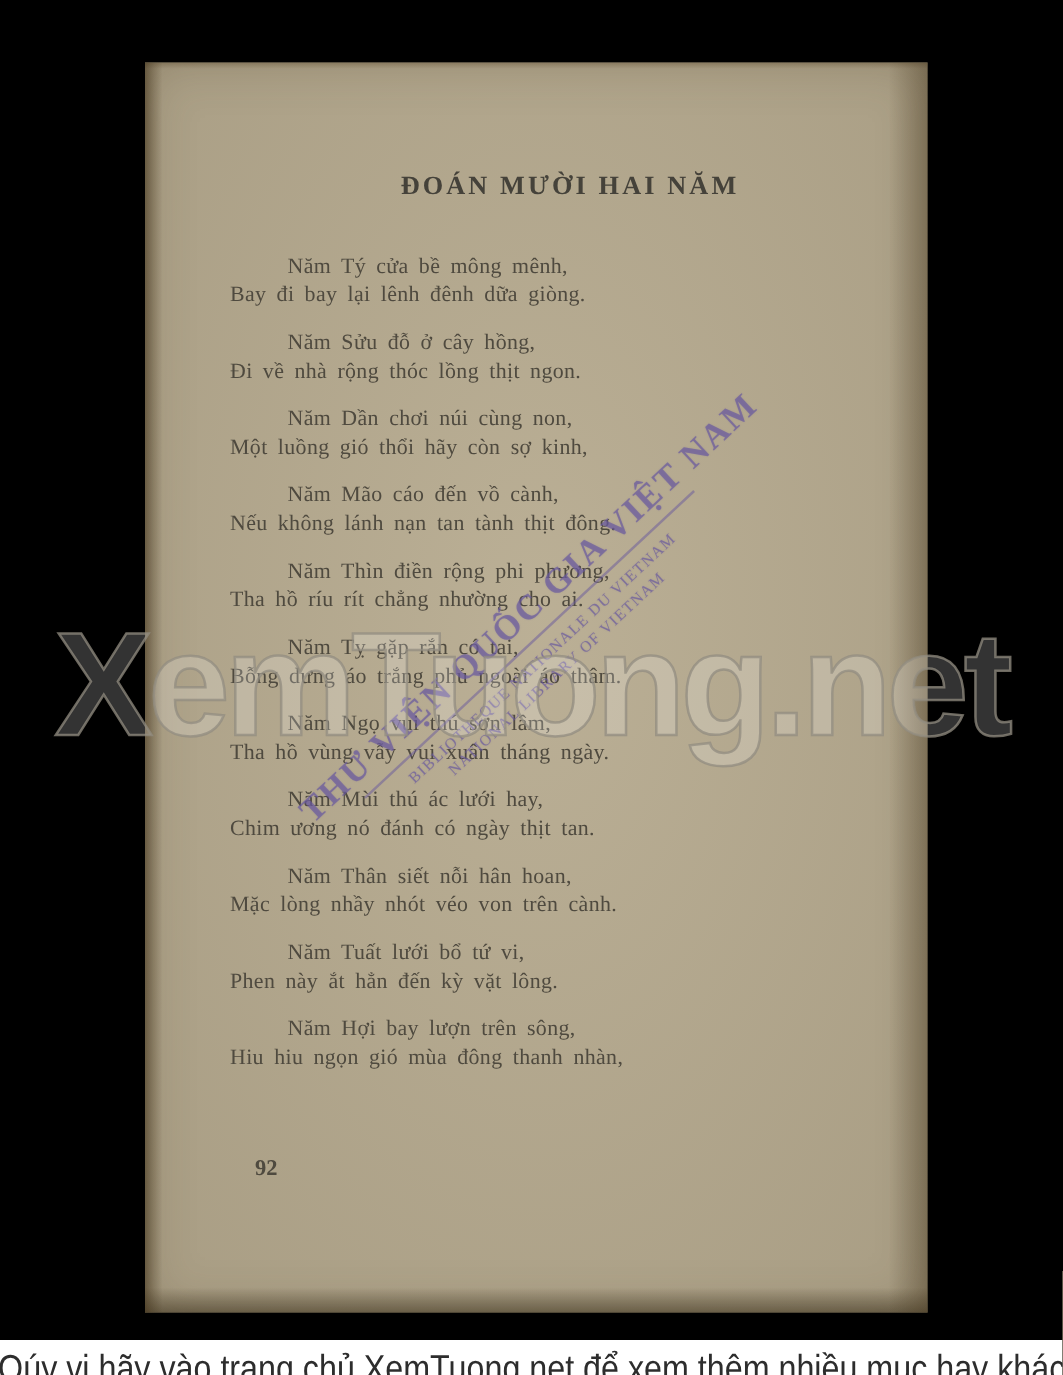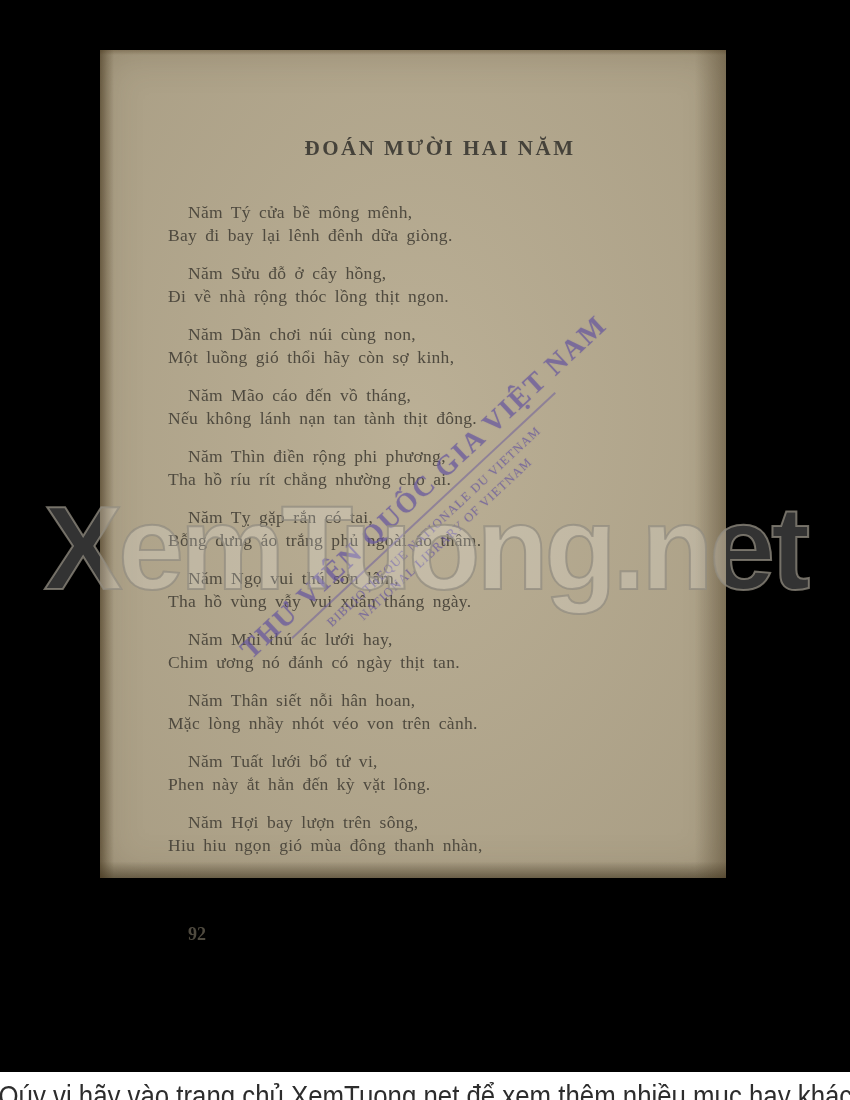--- a/index.html
+++ b/index.html
@@ -4,40 +4,40 @@
 <style>
   html,body{margin:0;padding:0;}
   body{
     width:850px;height:1100px;position:relative;overflow:hidden;
     background:#000;
     font-family:"Liberation Serif", serif;
   }
 
   
   .page{
-    position:absolute;left:100px;top:50px;width:626px;height:828px;
+    position:absolute;left:116px;top:50px;width:626px;height:1000px;
     background:#b3a78c;
     background-image:
       linear-gradient(to right, rgba(60,45,20,0.55) 0, rgba(60,45,20,0.25) 7px, rgba(0,0,0,0) 14px, rgba(0,0,0,0) 95%, rgba(60,45,20,0.35) 100%),
       linear-gradient(to bottom, rgba(90,70,40,0.35) 0, rgba(0,0,0,0) 5px, rgba(0,0,0,0) 98%, rgba(50,40,20,0.5) 100%),
       radial-gradient(ellipse at 50% 45%, rgba(255,250,235,0.10) 0%, rgba(0,0,0,0.06) 100%);
     box-shadow: inset 0 0 40px rgba(70,55,30,0.25);
   }
   .page-title{
     position:absolute;left:60px;top:86px;width:560px;
     text-align:center;font-weight:bold;font-size:21px;letter-spacing:2.5px;
     color:#45423a;
   }
   .poem{
     position:absolute;left:0;top:151px;width:626px;
     font-size:17.5px;color:#4f4a3f;letter-spacing:0.3px;word-spacing:3.5px;
   }
   .couplet{margin:0 0 15px 0;}
   .poem .ln{display:block;line-height:23px;white-space:nowrap;}
-  .poem .l1{margin-left:88px;}
+  .poem .l1{margin-left:114px;}
   .poem .l2{margin-left:68px;}
   .page-number{
     position:absolute;left:88px;top:874px;
     font-weight:bold;font-size:18px;color:#4f4a3f;
   }
 
   
   .stamp{
     position:absolute;left:200px;top:478px;width:450px;
     transform:rotate(-43deg);
@@ -93,21 +93,21 @@
     </div>
     <div class="couplet">
       <span class="ln l1">Năm Sửu đỗ ở cây hồng,</span>
       <span class="ln l2">Đi về nhà rộng thóc lồng thịt ngon.</span>
     </div>
     <div class="couplet">
       <span class="ln l1">Năm Dần chơi núi cùng non,</span>
       <span class="ln l2">Một luồng gió thổi hãy còn sợ kinh,</span>
     </div>
     <div class="couplet">
-      <span class="ln l1">Năm Mão cáo đến vồ tháng,</span>
+      <span class="ln l1">Năm Mão cáo đến vồ cành,</span>
       <span class="ln l2">Nếu không lánh nạn tan tành thịt đông.</span>
     </div>
     <div class="couplet">
       <span class="ln l1">Năm Thìn điền rộng phi phương,</span>
       <span class="ln l2">Tha hồ ríu rít chẳng nhường cho ai.</span>
     </div>
     <div class="couplet">
       <span class="ln l1">Năm Tỵ gặp rắn có tai,</span>
       <span class="ln l2">Bỗng dưng áo trắng phủ ngoài áo thâm.</span>
     </div>

